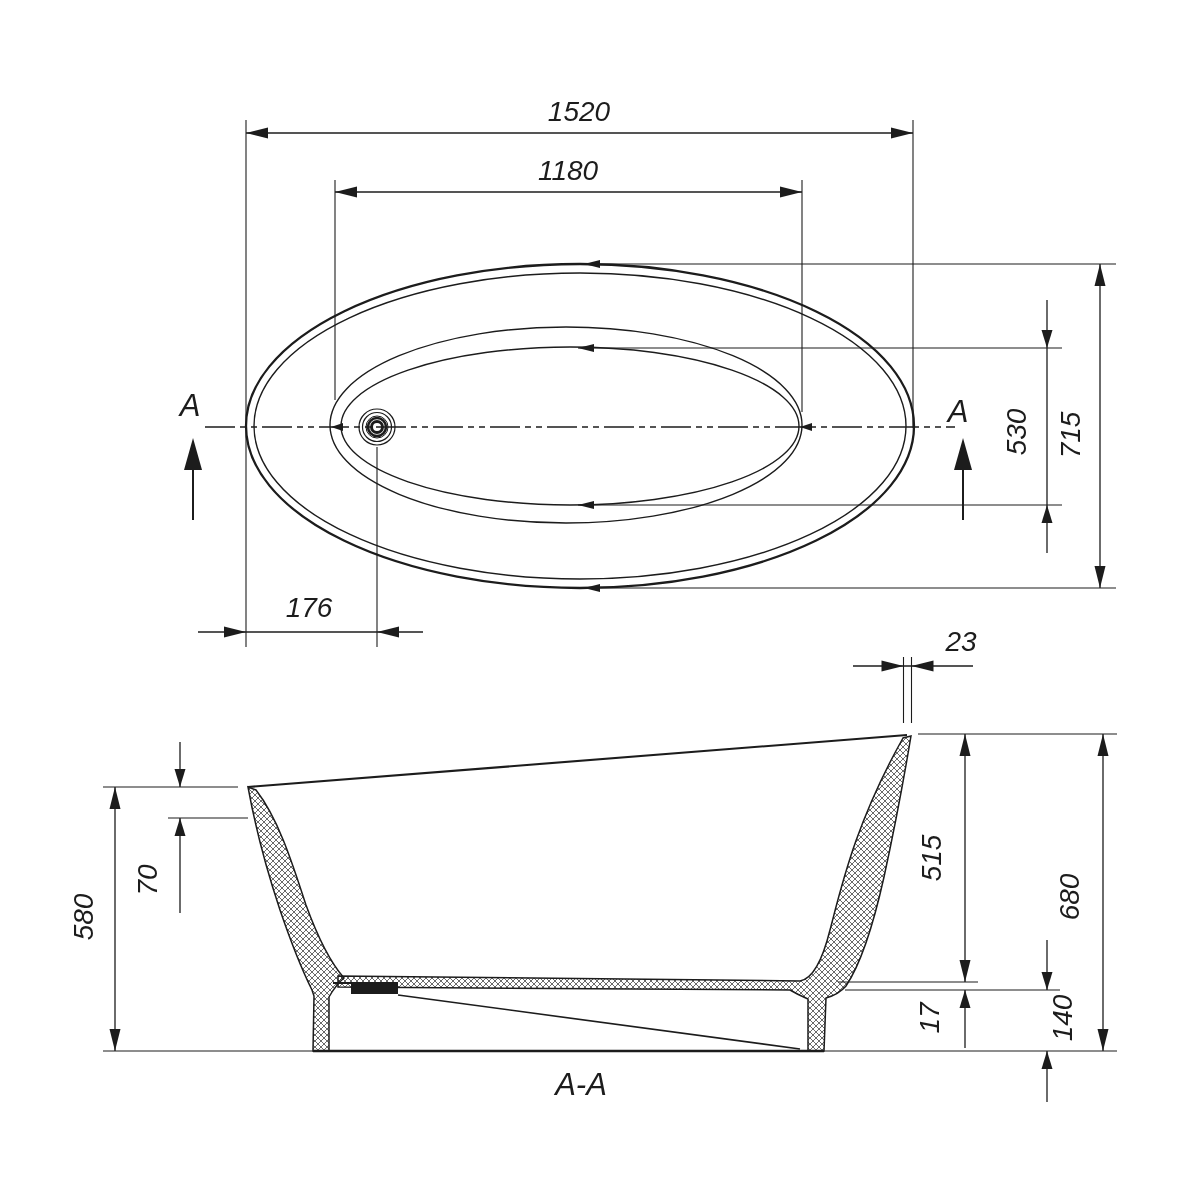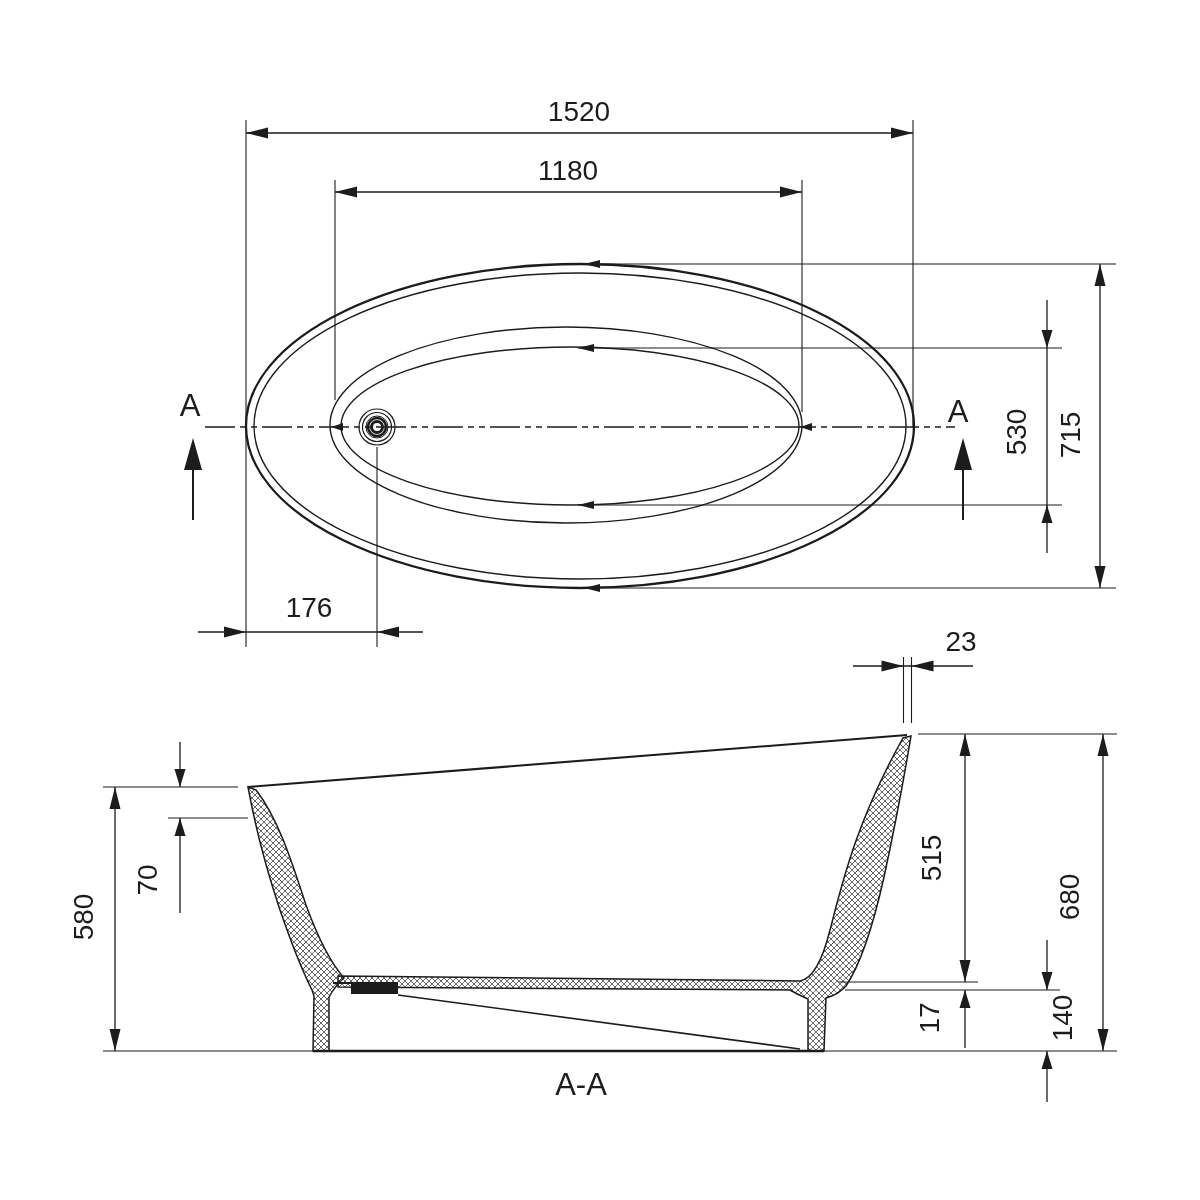--- a/index.html
+++ b/index.html
@@ -1,16 +1,16 @@
 <!DOCTYPE html>
 <html><head>
 <meta charset="utf-8">
 <style>
   html,body{margin:0;padding:0;background:#ffffff;}
-  .stage{width:1200px;height:1200px;position:relative;background:#ffffff;overflow:hidden;}
+  .stage{width:1200px;height:1200px;position:relative;background:#ffffff;overflow:hidden;font-style:italic;}
   svg{display:block;}
   text{font-family:"Liberation Sans","DejaVu Sans",sans-serif;fill:#1c1c1c;}
   .dim{font-size:28px;}
   .marker{font-size:31px;}
   .ln{stroke:#1c1c1c;fill:none;}
   .thin{stroke-width:1.1;}
   .dimln{stroke-width:1.3;}
   .contour{stroke-width:2.3;}
   .mid{stroke-width:1.4;}
   .arrow{fill:#1c1c1c;stroke:none;}

